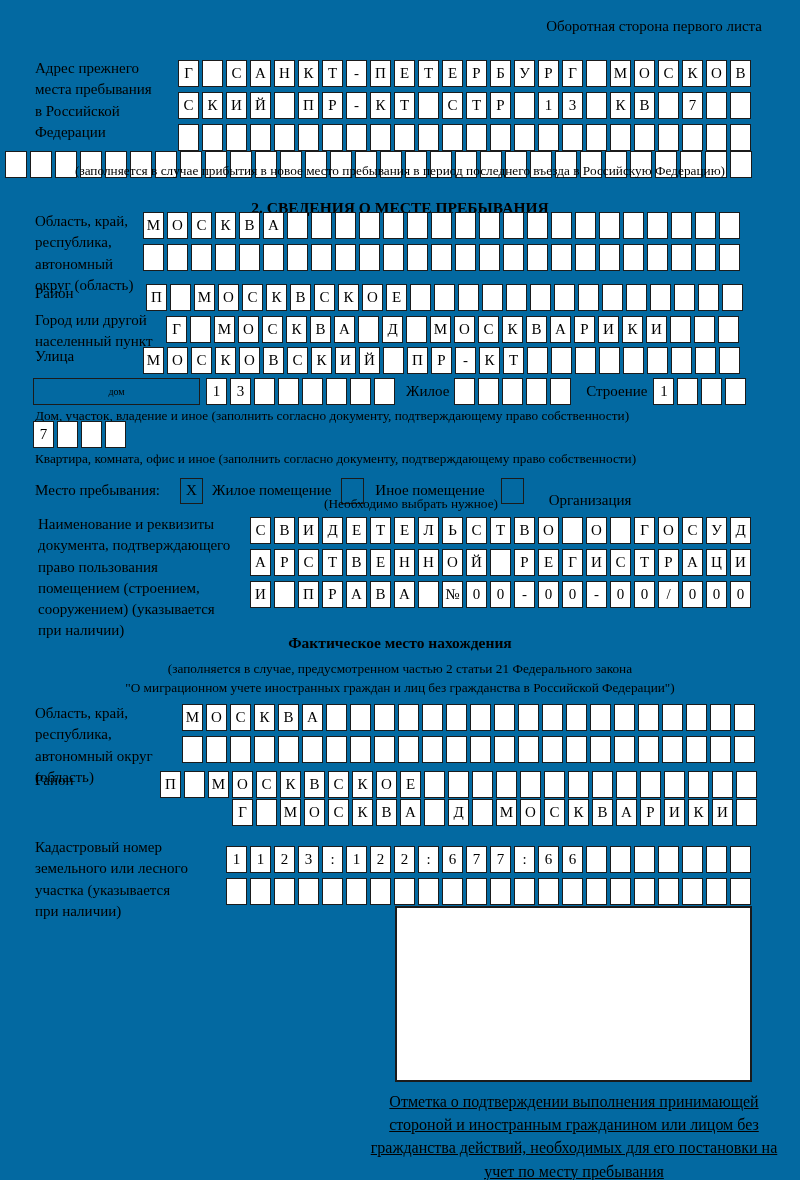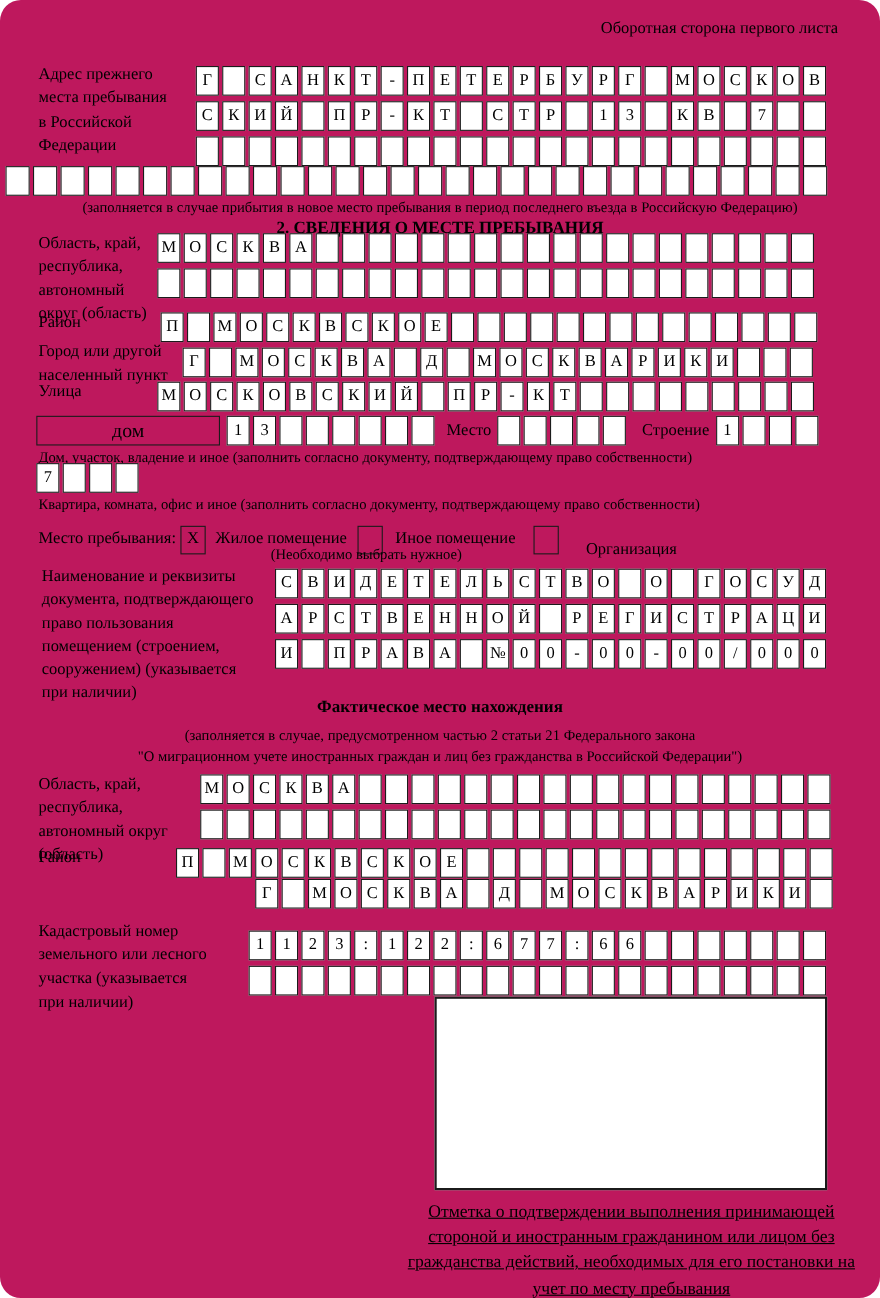--- a/index.html
+++ b/index.html
@@ -1,43 +1,42 @@
 <!DOCTYPE html>
 <html><head>
 <meta charset="utf-8">
 <style>
   html,body{margin:0;padding:0;background:#fff;}
   .page{
     position:relative;
     width:800px;height:1180px;
-    background:#be185d;color:#000;
+    background:#0369a1;color:#000;
     font-family:"Liberation Serif","DejaVu Serif",serif;
     overflow:hidden;
-    border-radius:19px;
   }
   .abs{position:absolute;}
   .lbl{font-size:15px;line-height:1.42;white-space:pre-line;}
   .cap{font-size:13.3px;}
   .center{text-align:center;width:100%;left:0;}
   .title{font-weight:bold;font-size:15.5px;}
   .boxrow{display:flex;}
   .rows{display:flex;flex-direction:column;gap:5px;}
   .cell{
     box-sizing:border-box;flex:0 0 auto;
     width:21px;height:27px;margin-right:3px;
     border:1.6px solid #1b1b1b;
     display:flex;align-items:center;justify-content:center;
     font-size:15px;background:#fff;
   }
   .cell.wide{width:22px;}
   .widebox{
     box-sizing:border-box;height:27px;
     border:1.6px solid #1b1b1b;
     display:flex;align-items:center;justify-content:center;
-    font-size:18px;
+    font-size:10px;
   }
   .chk{
     box-sizing:border-box;width:23px;height:26px;
     border:1.6px solid #1b1b1b;
     display:flex;align-items:center;justify-content:center;
     font-size:15px;
   }
   .inlinerow{display:flex;align-items:center;}
   .stamp{
     box-sizing:border-box;
@@ -160,21 +159,21 @@
       <div class="cell wide"></div>
       <div class="cell wide"></div>
       <div class="cell wide"></div>
       <div class="cell wide"></div>
       <div class="cell wide"></div>
       <div class="cell wide"></div>
       <div class="cell wide"></div>
       <div class="cell wide"></div>
       <div class="cell wide"></div>
     </div>
-  <div class="abs cap center" style="top:181px;">(заполняется в случае прибытия в новое место пребывания в период последнего въезда в Российскую Федерацию)</div>
+  <div class="abs cap center" style="top:163px;">(заполняется в случае прибытия в новое место пребывания в период последнего въезда в Российскую Федерацию)</div>
 
   <div class="abs title center" style="top:199px;">2. СВЕДЕНИЯ О МЕСТЕ ПРЕБЫВАНИЯ</div>
 
   <div class="abs lbl" style="left:35px;top:211px;width:106px;">Область, край,
 республика,
 автономный
 округ (область)</div>
   <div class="abs rows" style="left:143px;top:212px;">
     <div class="boxrow">
         <div class="cell">М</div>
@@ -324,21 +323,21 @@
     <div class="boxrow">
         <div class="cell">1</div>
         <div class="cell">3</div>
         <div class="cell"></div>
         <div class="cell"></div>
         <div class="cell"></div>
         <div class="cell"></div>
         <div class="cell"></div>
         <div class="cell"></div>
       </div>
-    <div class="lbl" style="margin:0 5px 0 8px;">Место</div>
+    <div class="lbl" style="margin:0 5px 0 8px;">Жилое</div>
     <div class="boxrow">
         <div class="cell"></div>
         <div class="cell"></div>
         <div class="cell"></div>
         <div class="cell"></div>
         <div class="cell"></div>
       </div>
     <div class="lbl" style="margin:0 6px 0 12px;">Строение</div>
     <div class="boxrow">
         <div class="cell">1</div>
@@ -353,29 +352,29 @@
     <div class="boxrow">
         <div class="cell">7</div>
         <div class="cell"></div>
         <div class="cell"></div>
         <div class="cell"></div>
       </div>
   </div>
   <div class="abs cap" style="left:35px;top:451px;">Квартира, комната, офис и иное (заполнить согласно документу, подтверждающему право собственности)</div>
 
   <div class="abs inlinerow" style="left:35px;top:470px;">
-    <div class="lbl" style="margin-right:4px;">Место пребывания:</div>
+    <div class="lbl" style="margin-right:20px;">Место пребывания:</div>
     <div class="chk">X</div>
     <div class="lbl" style="margin:0 10px 0 9px;">Жилое помещение</div>
     <div class="chk"></div>
     <div class="lbl" style="margin:0 16px 0 11px;">Иное помещение</div>
     <div class="chk"></div>
     <div class="lbl" style="margin-left:25px;margin-top:20px;">Организация</div>
   </div>
-  <div class="abs cap" style="left:168px;top:496px;width:330px;text-align:center;">(Необходимо выбрать нужное)</div>
+  <div class="abs cap" style="left:168px;top:496px;width:330px;text-align:right;">(Необходимо выбрать нужное)</div>
 
   <div class="abs lbl" style="left:38px;top:514px;width:212px;">Наименование и реквизиты
 документа, подтверждающего
 право пользования
 помещением (строением,
 сооружением) (указывается
 при наличии)</div>
   <div class="abs rows" style="left:250px;top:517px;">
     <div class="boxrow">
         <div class="cell">С</div>

